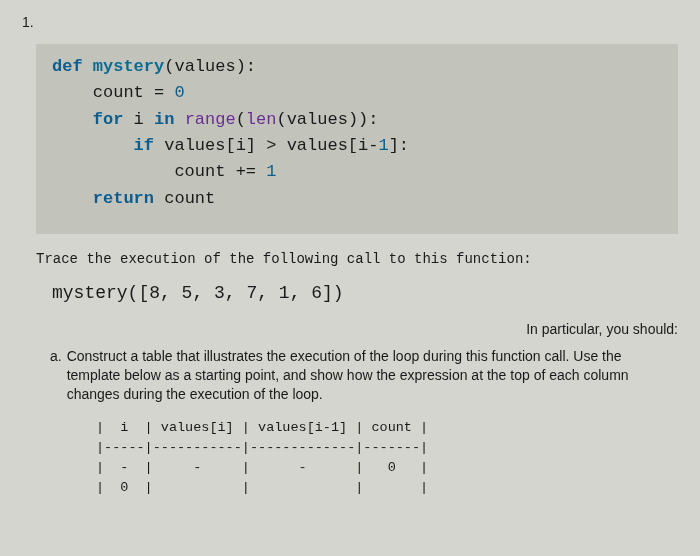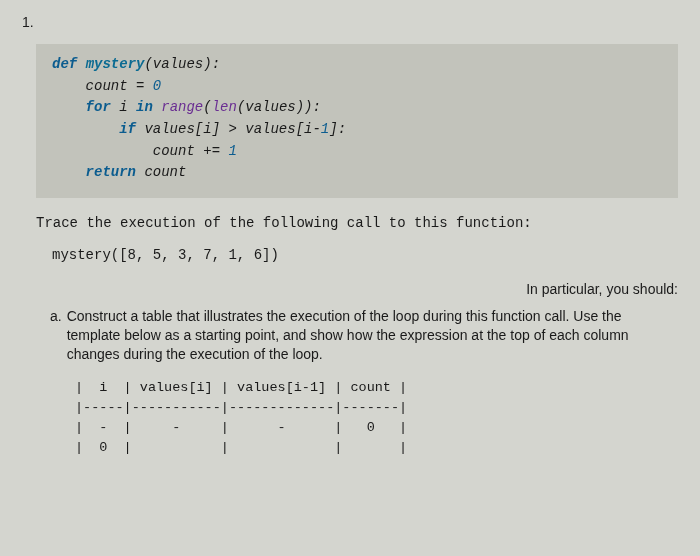--- a/index.html
+++ b/index.html
@@ -29,64 +29,63 @@
       line-height: 1.3;
     }
     .italic {
       font-style: italic;
     }
     .mono {
       font-family: "Courier New", Courier, monospace;
     }
     .code-block {
       background: #c2c3bb;
-      padding: 10px 16px 14px 16px;
+      padding: 10px 16px 22px 16px;
       margin: 0 0 16px 14px;
       font-family: "Courier New", Courier, monospace;
-      font-size: 14px;
+      font-size: 17px;
       line-height: 1.55;
       white-space: pre;
-      font-style: italic;
     }
     .kw-def { color: #0b5c8f; font-weight: bold; }
     .kw-for { color: #0b5c8f; font-weight: bold; }
     .kw-in { color: #0b5c8f; font-weight: bold; }
     .kw-if { color: #0b5c8f; font-weight: bold; }
     .kw-return { color: #0b5c8f; font-weight: bold; }
     .fn-name { color: #0b6b92; font-weight: bold; }
     .builtin { color: #6a2e92; }
     .num { color: #0b5c8f; }
     .para {
       margin: 0 0 14px 14px;
       line-height: 1.35;
       font-family: Liberation Mono, monospace;
     }
     .call-line {
       margin: 0 0 18px 30px;
       font-family: "Courier New", Courier, monospace;
-      font-size: 14px;
+      font-size: 18px;
     }
     .sub-header {
       margin: 0 0 10px 14px;
       text-align: right;
     }
     .sub-item {
       display: flex;
       gap: 5px;
       margin: 0 16px 14px 28px;
       line-height: 1.35;
     }
     .sub-letter {
       flex-shrink: 0;
     }
     .trace-table {
       font-family: "Courier New", Courier, monospace;
       font-size: 13.5px;
       white-space: pre;
-      margin-left: 53px;
+      margin-left: 74px;
       line-height: 1.5;
     }
   </style>
 </head>
 <body>
 
 <div class="question-header">
   <span class="question-num">1.</span>
 </div>
 

